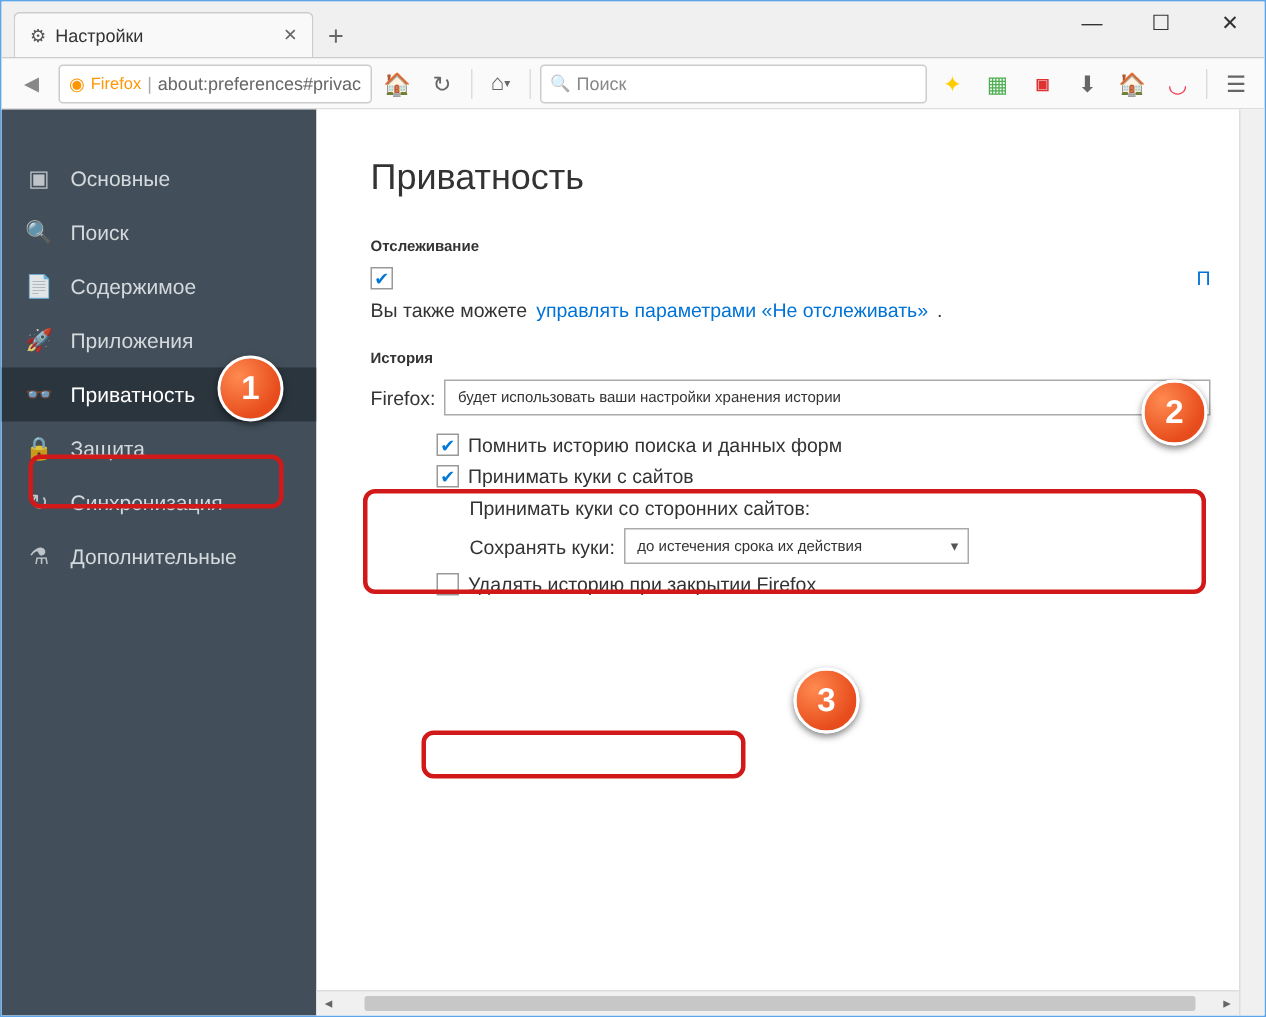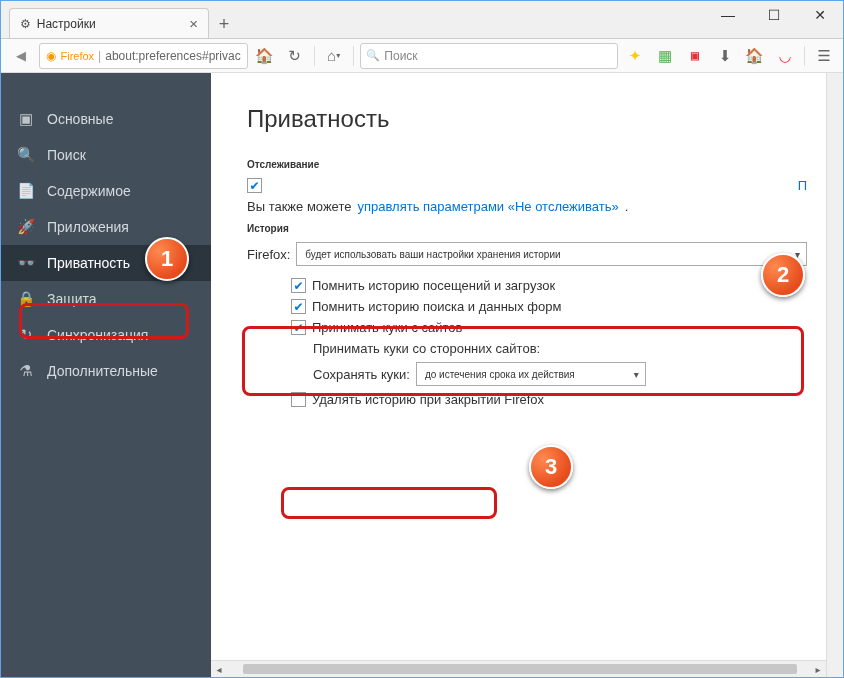--- a/index.html
+++ b/index.html
@@ -150,38 +150,34 @@
 
   <div class="main">
     <h1>Приватность</h1>
 
     <h2>Отслеживание</h2>
     <div class="row">
       <span class="chk on"></span>
       <span style="flex:1"></span>
       <span class="lnk">П</span>
     </div>
-    <div class="row" style="margin-bottom:9px">
+    <div class="row" style="margin-bottom:20px">
       <span>Вы также можете </span>
       <span class="lnk">управлять параметрами «Не отслеживать»</span>
         <span>.</span>
     </div>
 
     <h2>История</h2>
     <div class="row" style="margin-bottom:12px">
       <span>Firefox:</span>
       <span class="sel" style="flex:1">будет использовать ваши настройки хранения истории</span>
     </div>
 
     <div class="row indent2">
       <span class="chk on"></span>
-      <span>Помнить историю посещений и загрузок</span>
-    </div>
-    <div class="row indent2">
-      <span class="chk on"></span>
       <span>Помнить историю поиска и данных форм</span>
     </div>
     <div class="row indent2">
       <span class="chk on"></span>
       <span>Принимать куки с сайтов</span>
     </div>
     <div class="row indent3">
       <span>Принимать куки со сторонних сайтов:</span>
     </div>
     <div class="row indent3">

